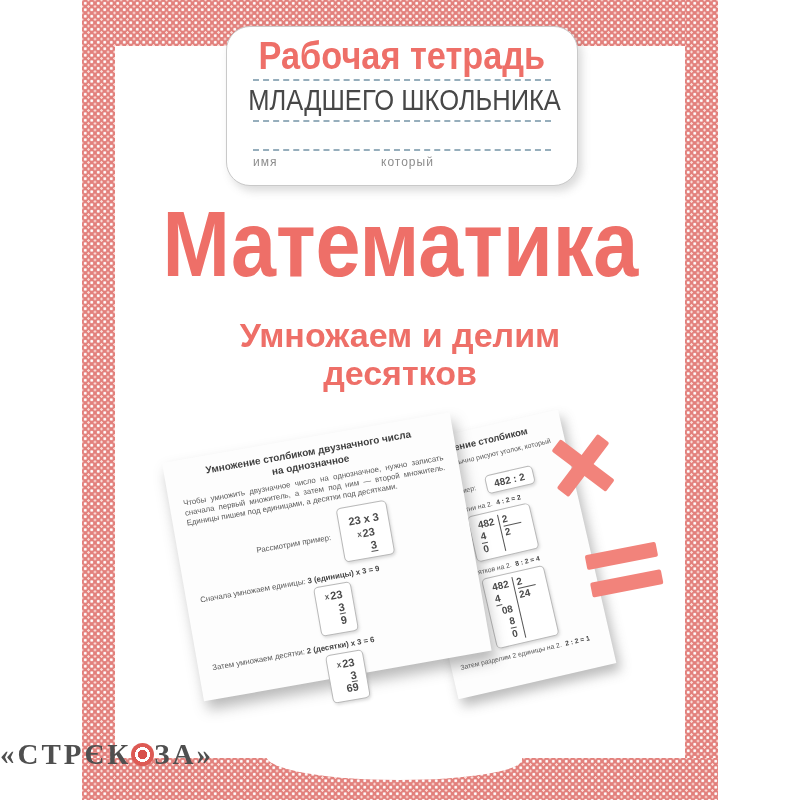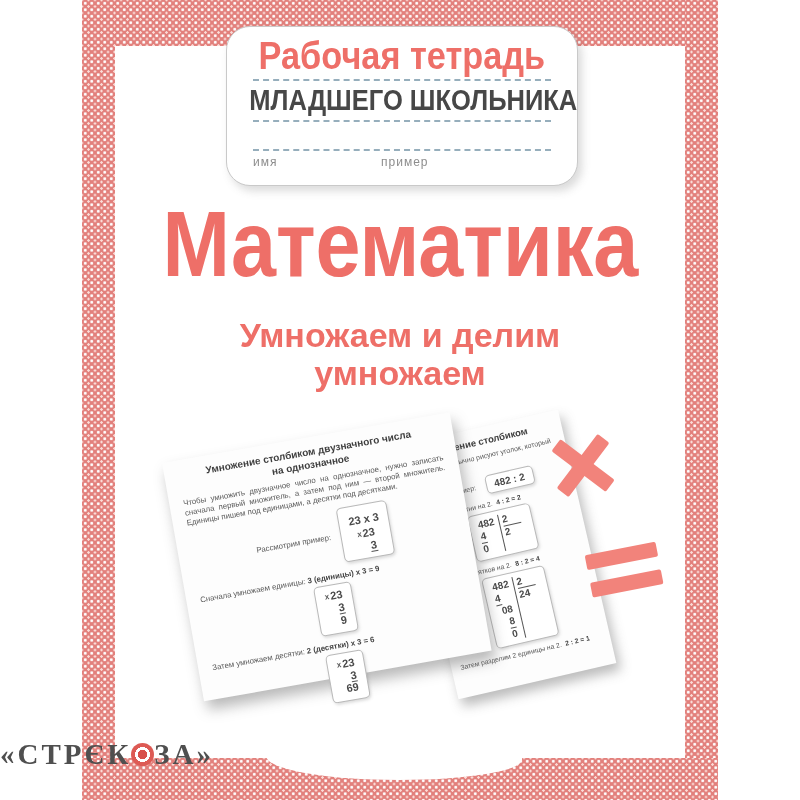--- a/index.html
+++ b/index.html
@@ -19,21 +19,21 @@
   #band-right{left:685px;top:0;width:33px;height:800px;}
   #band-bottom{left:82px;top:758px;width:636px;height:42px;}
   #band-notch{position:absolute;left:266px;top:756px;width:256px;height:24px;background:#fff;
               border-radius:0 0 48% 52% / 0 0 85% 100%;z-index:2;}
 
   
   #badge{position:absolute;left:226px;top:26px;width:350px;height:158px;background:#fff;
          border:1px solid #c9c9c9;border-radius:24px;z-index:3;
          box-shadow:4px 5px 8px rgba(90,90,90,.22);text-align:center;}
   .badge-red{margin-top:9px;font-size:39px;font-weight:bold;color:#ee6f68;line-height:1;}
-  .badge-dark{margin-top:5px;font-size:29px;font-weight:bold;color:#474747;line-height:1;}
+  .badge-dark{margin-top:5px;font-size:29px;font-weight:normal;color:#474747;line-height:1;}
   .cond{display:inline-block;transform:scaleX(.88);transform-origin:center;white-space:nowrap;}
   .dash{border-top:2px dashed #96aebc;margin:0 26px;}
   .dash.d1{margin-top:4px;}
   .dash.d2{margin-top:5px;}
   .dash.d3{margin-top:27px;}
   .badge-labels{display:flex;margin:4px 26px 0 26px;text-align:left;}
   .badge-labels span{font-size:12px;color:#8d8d8d;letter-spacing:1px;}
   .lbl-name{width:128px;}
 
   
@@ -114,28 +114,28 @@
   <div id="band-notch"></div>
 
   <div id="badge">
     <div class="badge-red"><span class="cond">Рабочая тетрадь</span></div>
     <div class="dash d1"></div>
     <div class="badge-dark"><span class="cond">МЛАДШЕГО ШКОЛЬНИКА</span></div>
     <div class="dash d2"></div>
     <div class="dash d3"></div>
     <div class="badge-labels">
       <span class="lbl-name">имя</span>
-      <span>пример</span>
+      <span>который</span>
     </div>
   </div>
 
   <div id="main-title"><span class="cond">Математика</span></div>
   <div id="subtitle">
     <div>Умножаем и делим</div>
-    <div>умножаем</div>
+    <div>десятков</div>
   </div>
 
   <div id="sym-x" class="sym">
     <div class="bar b1"></div>
       <div class="bar b2"></div>
   </div>
   <div id="sym-eq" class="sym">
     <div class="bar b1"></div>
       <div class="bar b2"></div>
   </div>

